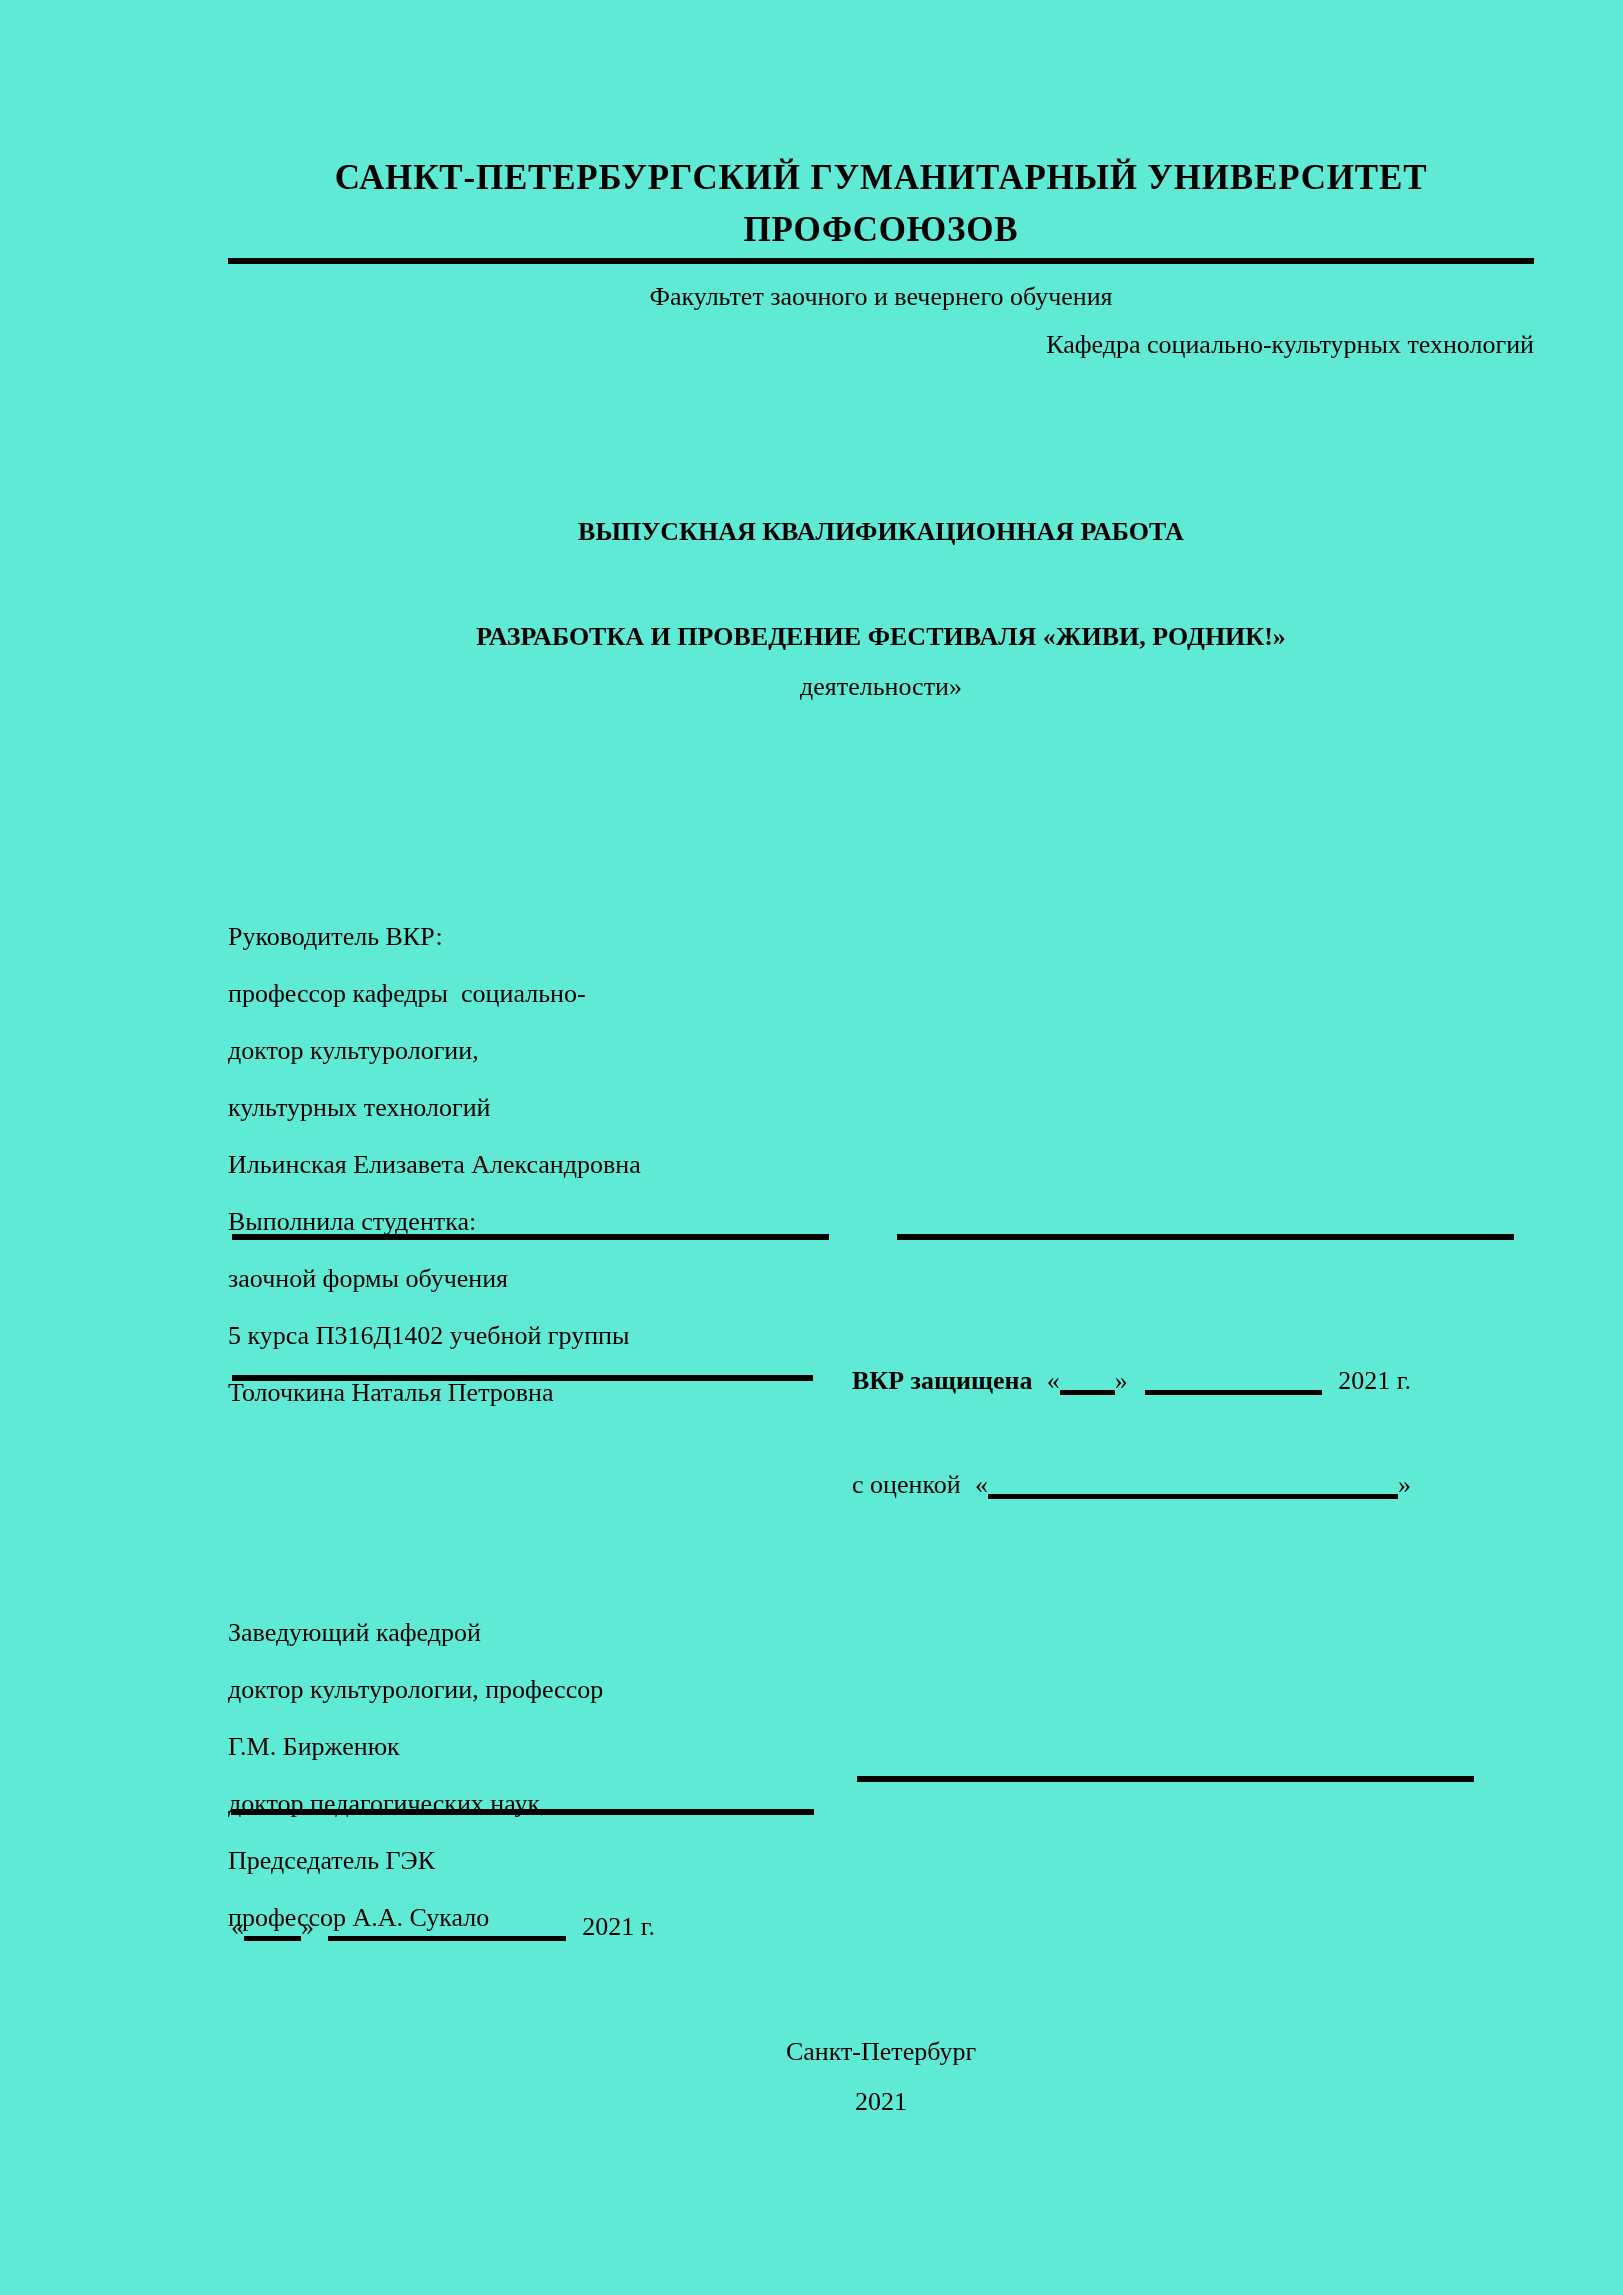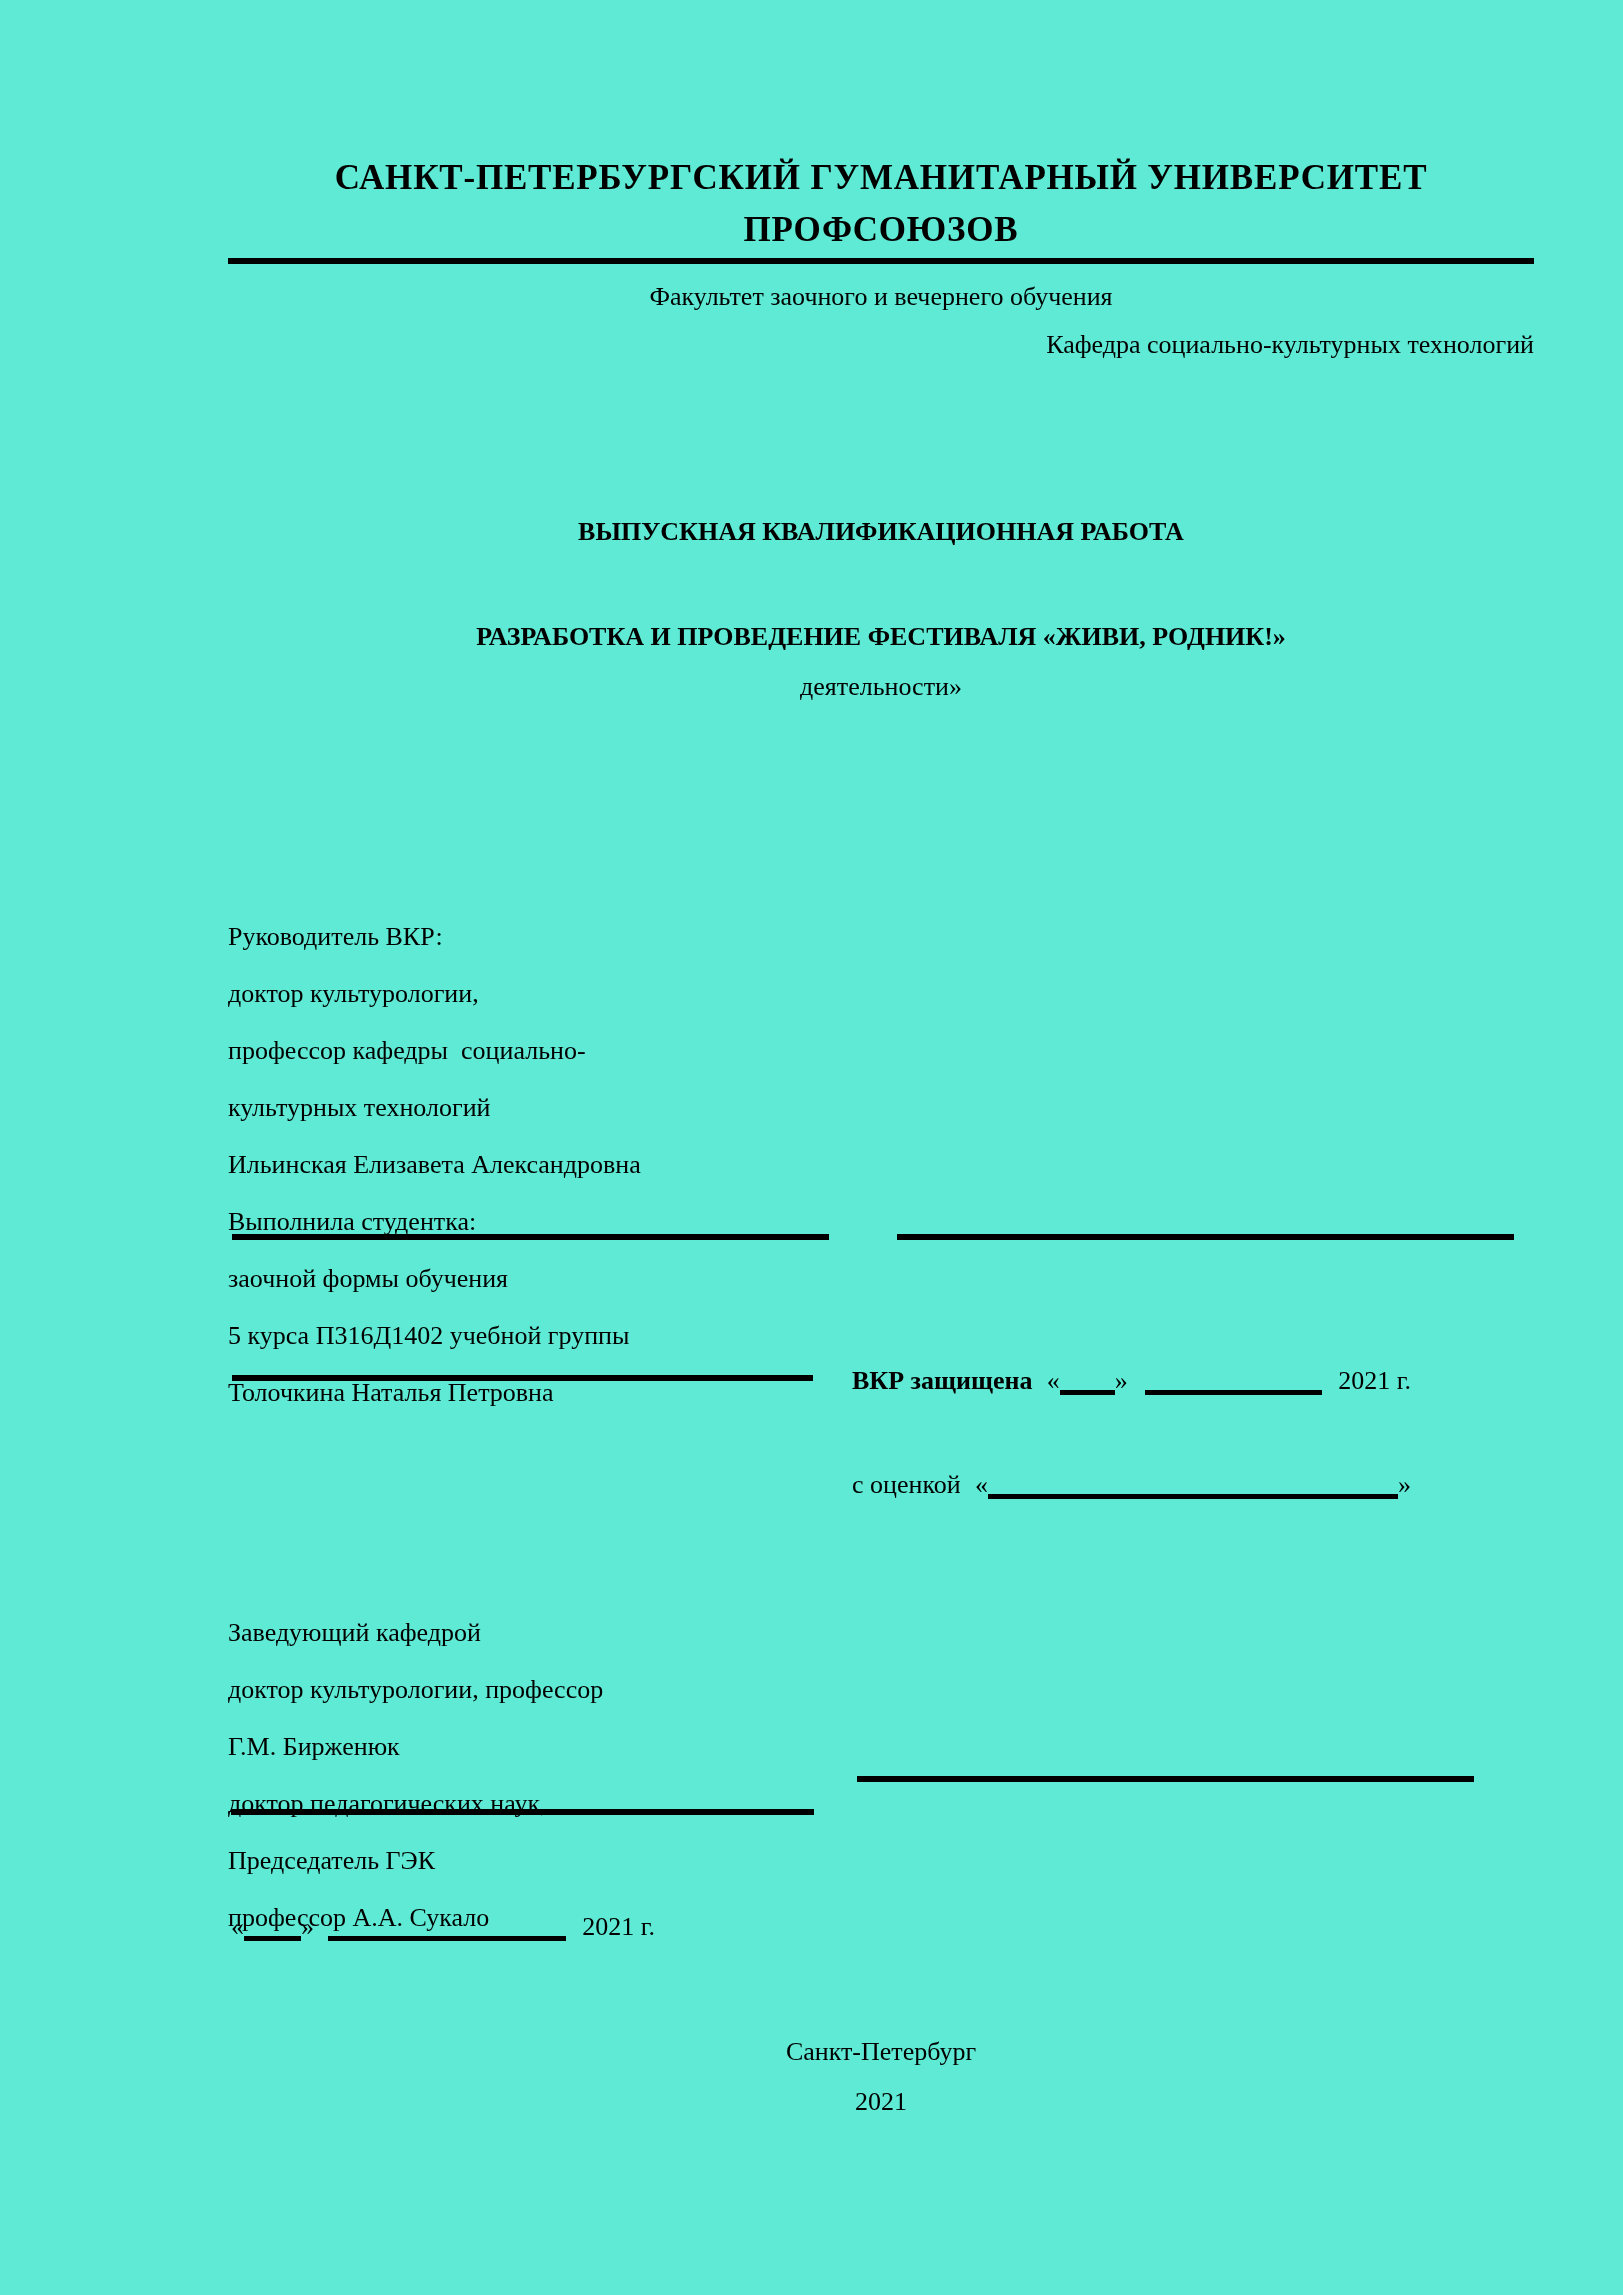--- a/index.html
+++ b/index.html
@@ -42,22 +42,22 @@
   <div class="abs c b t44 line" style="left:228px;top:507px;width:1306px;">ВЫПУСКНАЯ КВАЛИФИКАЦИОННАЯ РАБОТА</div>
 
   <div class="abs c t44" style="left:228px;top:612px;width:1306px;">
     <div class="line b">РАЗРАБОТКА И ПРОВЕДЕНИЕ ФЕСТИВАЛЯ «ЖИВИ, РОДНИК!»</div>
     <div class="line">деятельности»</div>
   </div>
 
   <div class="abs t44 lh73 cols" style="left:228px;top:908px;width:1306px;">
     <div style="width:648px;">
       <div class="line">Руководитель ВКР:</div>
+      <div class="line">профессор кафедры  социально-</div>
       <div class="line">доктор культурологии,</div>
-      <div class="line">профессор кафедры  социально-</div>
       <div class="line">культурных технологий</div>
       <div class="line">Ильинская Елизавета Александровна</div>
     </div>
     <div style="flex:1;">
       <div class="line">Выполнила студентка:</div>
       <div class="line">заочной формы обучения</div>
       <div class="line">5 курса П316Д1402 учебной группы</div>
       <div class="line">Толочкина Наталья Петровна</div>
     </div>
   </div>

